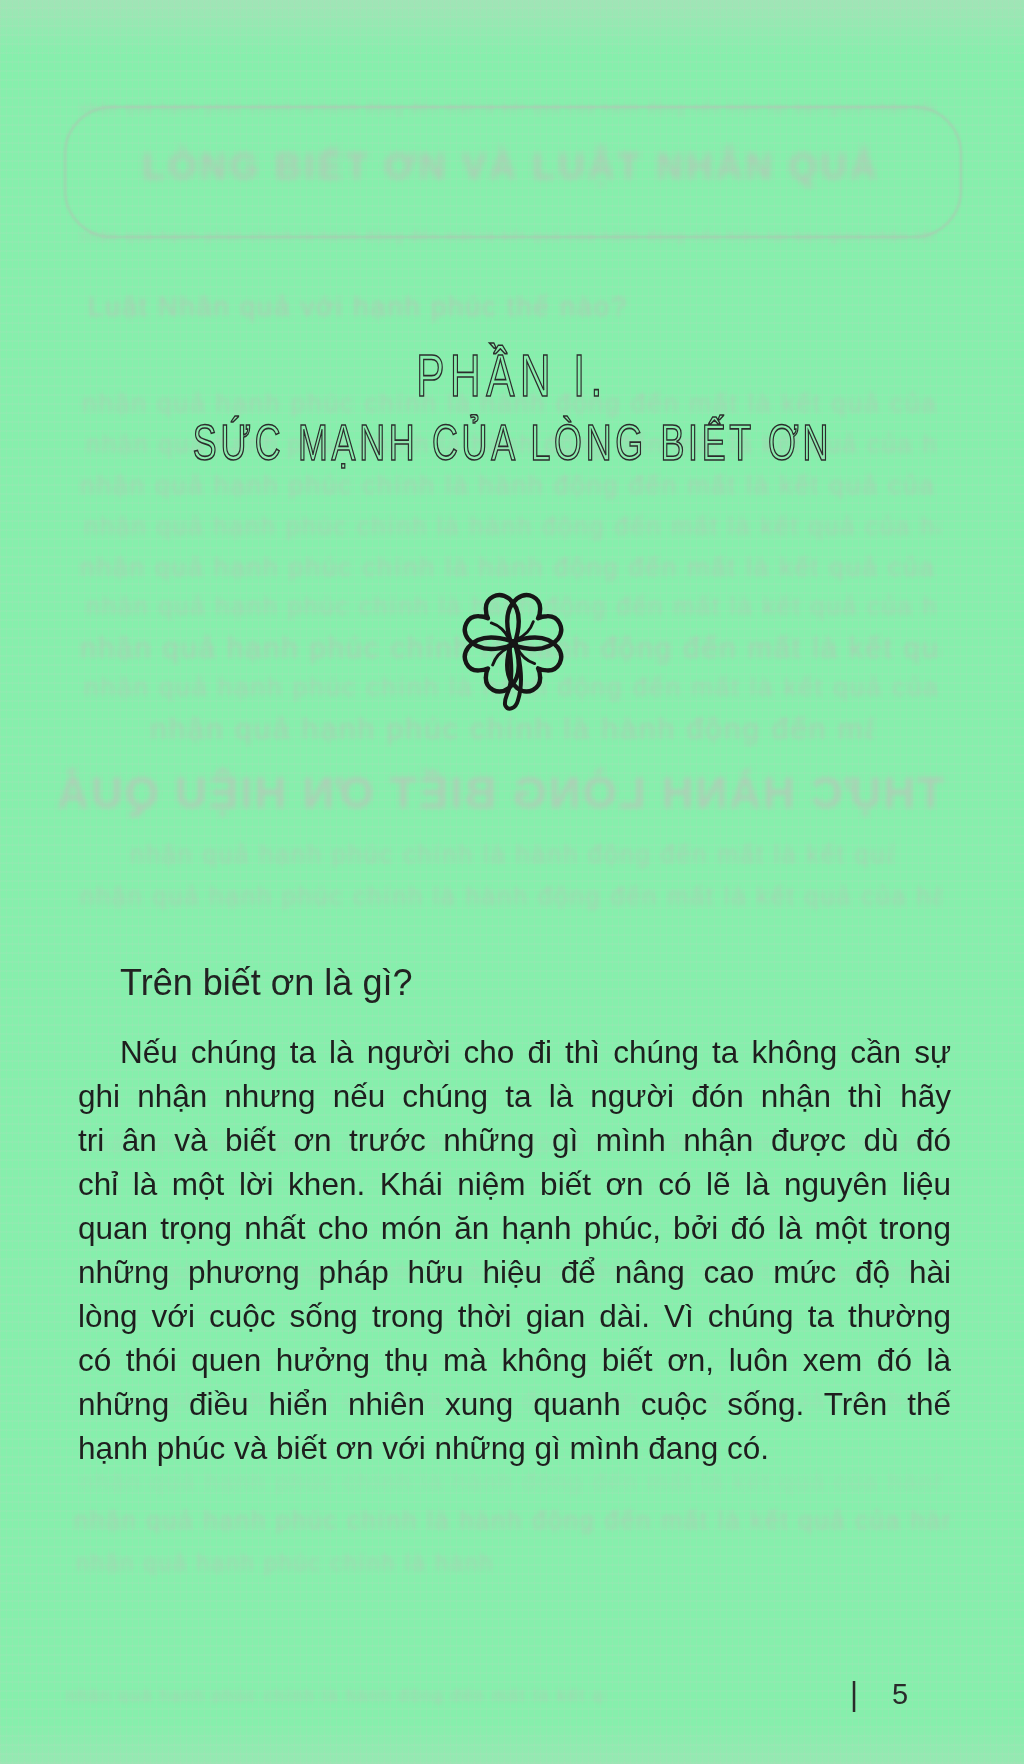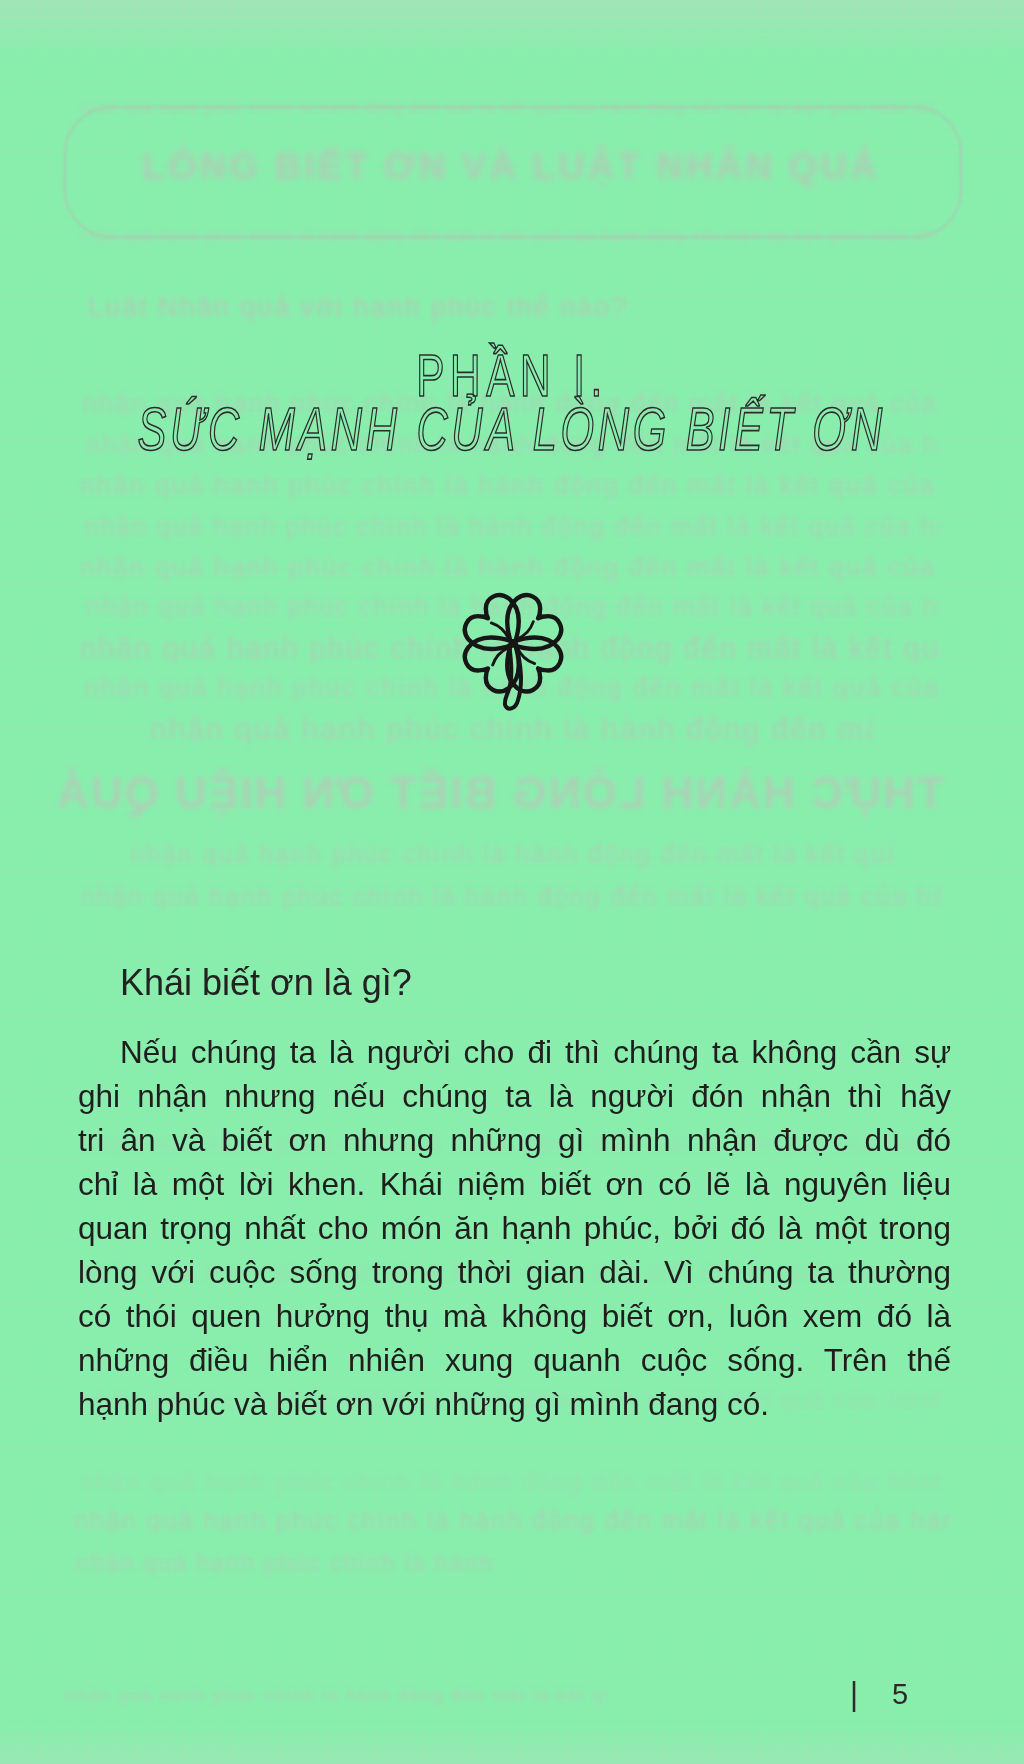--- a/index.html
+++ b/index.html
@@ -38,21 +38,21 @@
     position:absolute;left:80px;top:768px;width:864px;
     text-align:center;font-size:44px;font-weight:bold;letter-spacing:2px;
     color:#cdb5be;filter:blur(2.4px);opacity:.5;
     transform:scaleX(-1);white-space:nowrap;
   }
   .ghost-line{filter:blur(2.3px);opacity:.45;letter-spacing:2px;}
   
   .display{position:absolute;left:0;width:1024px;text-align:center;}
   .display > span{display:inline-block;transform:scale(0.92,1.28);transform-origin:center bottom;}
   .part-heading{top:318px;font-size:46px;letter-spacing:6px;}
-  .section-title{top:378px;font-size:47px;letter-spacing:4px;font-style:italic;}
+  .section-title{top:402px;font-size:39px;letter-spacing:4px;}
   .thin{color:#2b2b2b;font-weight:400;}
   @supports (-webkit-text-stroke: 1px #000){
     .thin{color:rgba(0,0,0,0);-webkit-text-stroke:1.25px #2c2c2c;}
   }
   .clover{position:absolute;left:444px;top:560px;}
   .question{
     position:absolute;left:78px;top:926px;width:872px;
     font-size:36px;font-weight:400;text-indent:42px;color:#222;
   }
   .paragraph{position:absolute;left:78px;top:1012px;width:873px;font-size:31.5px;color:#1e1e1e;margin-top:18px;}
@@ -119,28 +119,29 @@
       </g>
       <g transform="rotate(315)">
         <path d="M0 2 C-16 -6 -32 -18 -30 -36 C-28 -50 -13 -54 -5 -45 C-3 -43 -1 -40 0 -37 C1 -40 3 -43 5 -45 C13 -54 28 -50 30 -36 C32 -18 16 -6 0 2 Z"></path>
         <path stroke-width="3" d="M0 -6 C3 -14 3 -23 -1 -31"></path>
       </g>
       <path d="M3 0 C8 22 11 42 5 60 C3 68 -5 71 -8 65 C-10 60 -6 54 -4 47 C0 35 -2 16 -4 2" stroke-width="4.2"></path>
       <circle cx="0" cy="0" r="3.4" fill="#161616" stroke="none"></circle>
     </g>
   </svg>
 
-  <h3 class="question">Khái biết ơn là gì?</h3>
+  <h3 class="question">Trên biết ơn là gì?</h3>
 
   <div class="paragraph" id="paragraph">
       <div class="pline first">Nếu chúng ta là người cho đi thì chúng ta không cần sự</div>
       <div class="pline">ghi nhận nhưng nếu chúng ta là người đón nhận thì hãy</div>
-      <div class="pline">tri ân và biết ơn nhưng những gì mình nhận được dù đó</div>
+      <div class="pline">tri ân và biết ơn trước những gì mình nhận được dù đó</div>
       <div class="pline">chỉ là một lời khen. Khái niệm biết ơn có lẽ là nguyên liệu</div>
       <div class="pline">quan trọng nhất cho món ăn hạnh phúc, bởi đó là một trong</div>
+      <div class="pline">những phương pháp hữu hiệu để nâng cao mức độ hài</div>
       <div class="pline">lòng với cuộc sống trong thời gian dài. Vì chúng ta thường</div>
       <div class="pline">có thói quen hưởng thụ mà không biết ơn, luôn xem đó là</div>
       <div class="pline">những điều hiển nhiên xung quanh cuộc sống. Trên thế</div>
       <div class="pline last">hạnh phúc và biết ơn với những gì mình đang có.</div>
     </div>
 
   <div class="footer">
     <span class="sep">|</span>
     <span class="num">5</span>
   </div>

